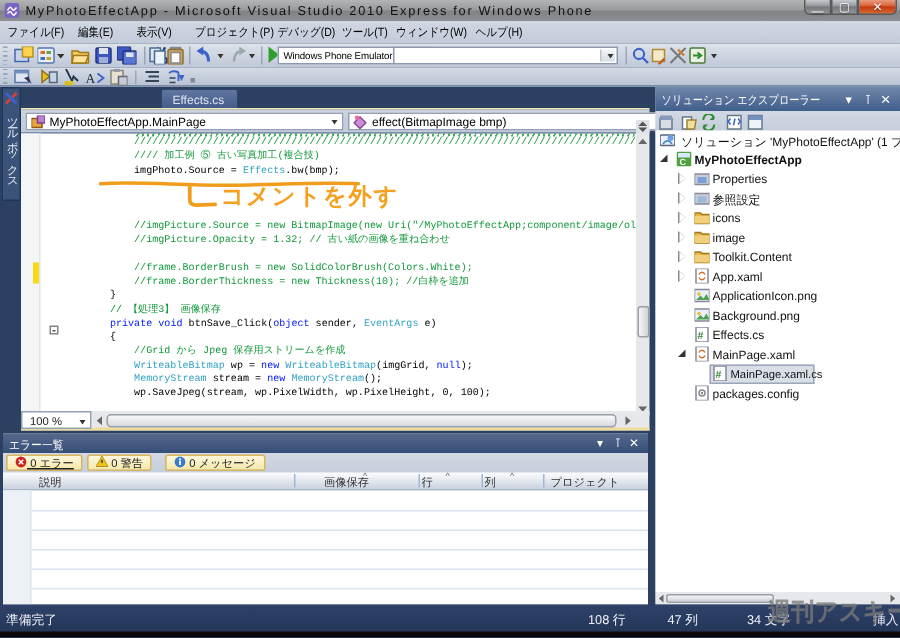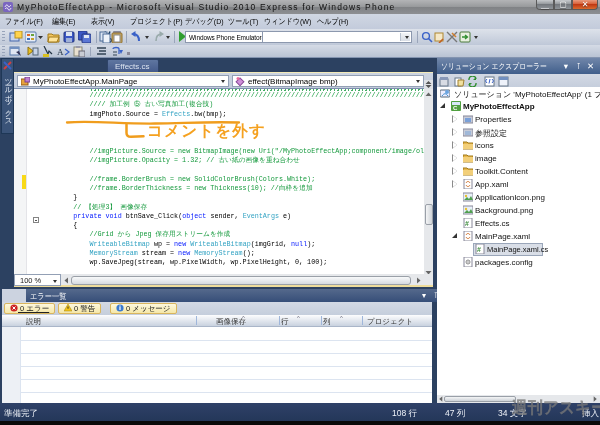--- a/index.html
+++ b/index.html
@@ -57,21 +57,21 @@
 
 #ann-text{left:147px;top:120.5px;font-size:15.5px;color:#f5a11f;font-weight:bold;letter-spacing:1.2px;white-space:nowrap;}
 
 #vscroll{left:424px;top:80px;width:9px;height:197px;background:#e6e8eb;}
 #vthumb{left:425px;top:204px;width:8px;height:21px;background:linear-gradient(90deg,#f4f5f6,#cfd3d8);border:1px solid #9aa0a8;border-radius:2px;box-sizing:border-box;}
 #hscrollrow{left:14px;top:274px;width:419px;height:11px;background:#e6e8eb;border-bottom:2px solid #eedc9a;}
 #zoombox{left:14px;top:274px;width:47px;height:12px;background:#fff;border:1px solid #93a0b5;box-sizing:border-box;font-size:7.5px;line-height:11px;color:#222;padding-left:5px;}
 #hthumb{left:71px;top:276px;width:340px;height:9px;background:linear-gradient(#f8f9fa,#d6dadf);border:1px solid #9aa0a8;border-radius:3px;box-sizing:border-box;}
 
 #errpanel{left:2px;top:289px;width:430px;height:114px;background:#ccd3e0;}
-#errhead{position:absolute;left:0;top:0;width:100%;height:13px;background:linear-gradient(#55698c,#364e78);color:#fff;font-size:8px;margin-left:24px;}
+#errhead{position:absolute;left:0;top:0;width:100%;height:13px;background:linear-gradient(#55698c,#364e78);color:#fff;font-size:8px;}
 #errtools{position:absolute;left:0;top:13px;width:100%;height:13px;background:linear-gradient(#d3d9e4,#c5cedc);}
 .fbtn{position:absolute;top:1px;height:11px;background:linear-gradient(#fdf8dd,#f5e7a8);border:1px solid #d9b55e;border-radius:2px;box-sizing:border-box;font-size:7.5px;line-height:9px;color:#222;padding:0 5px;white-space:nowrap;}
 #errcolhead{position:absolute;left:0;top:26px;width:100%;height:12px;background:linear-gradient(#fdfdfe,#c9d2df);border-bottom:1px solid #aab6c9;box-sizing:border-box;font-size:7.5px;color:#333;}
 .colsep{position:absolute;top:1px;bottom:1px;width:1px;background:#9fb6da;}
 #errbody{position:absolute;left:0;top:38px;width:100%;height:76px;background:#fff;}
 .erow{position:absolute;left:0;width:100%;height:1px;background:#dce4f0;}
 #erricol{position:absolute;left:0;top:38px;width:18px;height:76px;background:#edf0f5;border-right:1px solid #dce4f0;}
 
 #solpanel{left:437px;top:58px;width:163px;height:345px;background:#ccd3e0;}
 #solhead{position:absolute;left:0;top:0;width:100%;height:16px;background:linear-gradient(#7187aa,#405e8b);color:#fff;font-size:8.5px;}
@@ -259,21 +259,21 @@
 
 <div class="abs" id="navbar"></div>
 <div class="abs navcombo" style="left:17px;top:75px;width:212px;">
   <svg style="position:absolute;left:3px;top:1px" width="9" height="9" viewBox="0 0 9 9">
       <rect x="0" y="2" width="7" height="6" fill="#e8a33c" stroke="#905818"></rect>
       <rect x="4" y="0" width="5" height="5" fill="#c080d0" stroke="#7a4090"></rect>
     </svg>
   <span style="position:absolute;left:15px;top:1px">MyPhotoEffectApp.MainPage</span>
   <div class="darr" style="right:3px;top:4px;position:absolute"></div>
 </div>
-<div class="abs navcombo" style="left:232px;top:75px;width:192px;">
+<div class="abs navcombo" style="left:232px;top:75px;width:232px;">
   <svg style="position:absolute;left:2px;top:0px" width="10" height="11" viewBox="0 0 10 11">
       <rect x="2.5" y="3" width="5.5" height="5.5" fill="#cf8fd8" stroke="#8a4a9a" transform="rotate(45 5 5.5)"></rect>
       <circle cx="3" cy="2.5" r="1.5" fill="#e86a9a"></circle>
     </svg>
   <span style="position:absolute;left:15px;top:1px">effect(BitmapImage bmp)</span>
   <div class="darr" style="right:3px;top:4px;position:absolute"></div>
 </div>
 
 <div class="abs" id="editor">
     <div id="code"><span class="c">            ////////////////////////////////////////////////////////////////////////////////////////////////</span>

